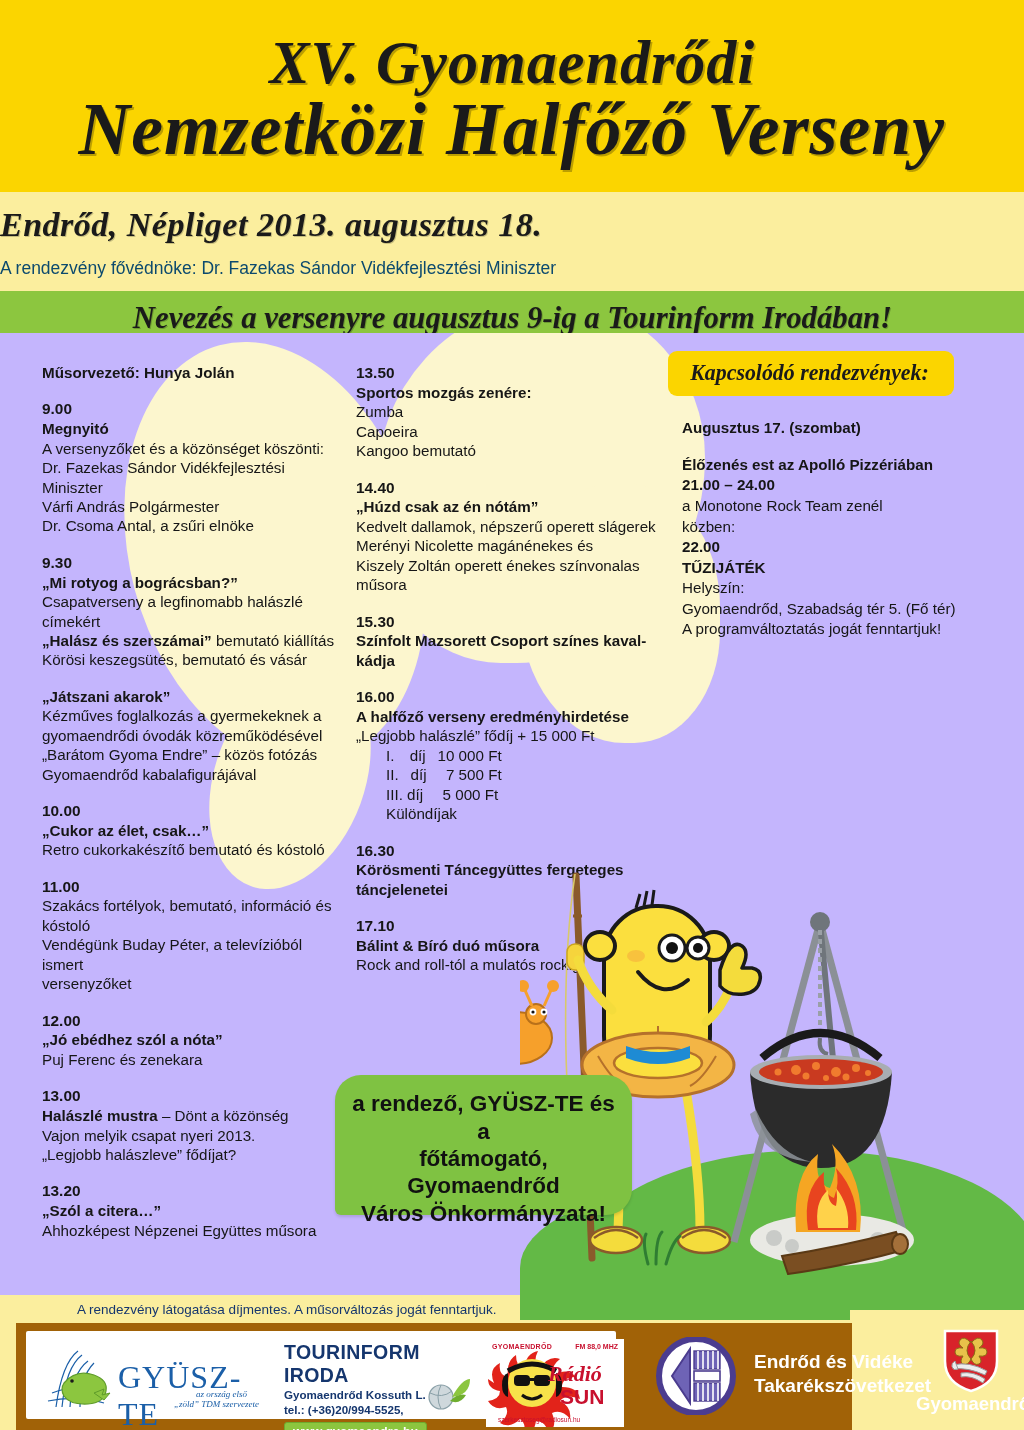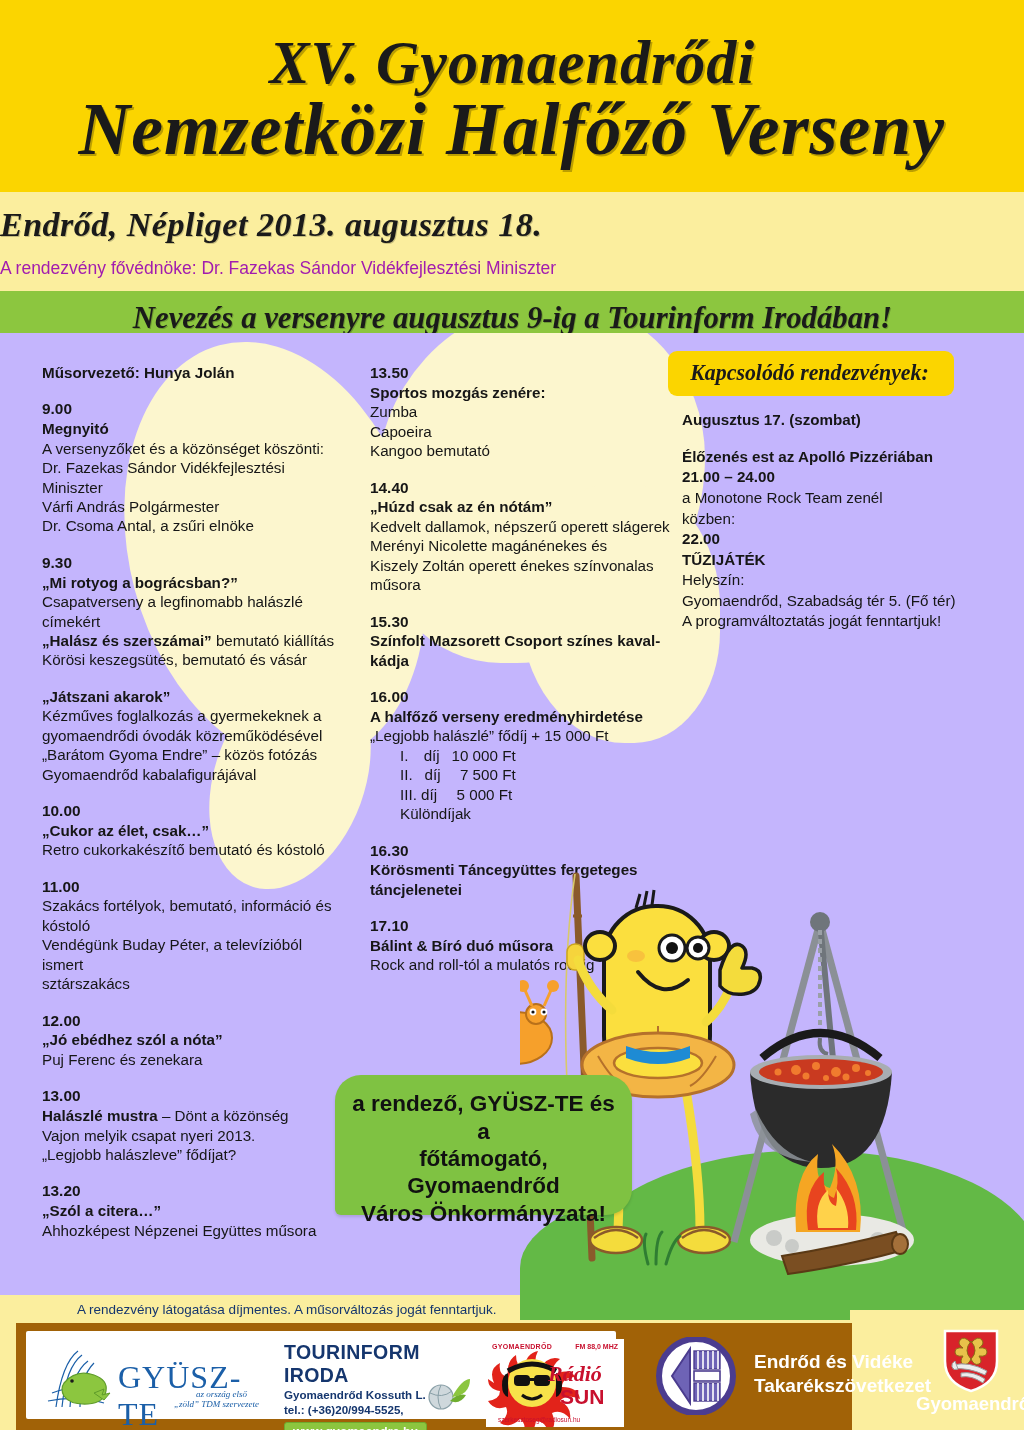--- a/index.html
+++ b/index.html
@@ -34,21 +34,21 @@
     position:absolute;left:0;top:192px;width:1024px;height:99px;
     background:#FBEE9E;text-align:left;
   }
   .subtitle{
     font-family:"Liberation Serif", serif;
     font-weight:bold;font-style:italic;font-size:34px;color:#1a1a1a;
     padding-top:14px;letter-spacing:.5px;
     text-shadow:1px 1px 0 rgba(0,0,0,.2);
   }
   .patron{
-    font-size:17.5px;color:#a21caf;padding-top:14px;
+    font-size:17.5px;color:#0c4a6e;padding-top:14px;
   }
 
   .band-green{
     position:absolute;left:0;top:291px;width:1024px;height:53px;
     background:#8CC63F;display:flex;align-items:center;justify-content:center;
   }
   .band-green-text{
     font-family:"Liberation Serif", serif;
     font-weight:bold;font-style:italic;font-size:32px;color:#1a1a1a;
     white-space:nowrap;transform:scaleX(.96);
@@ -62,33 +62,33 @@
   }
   
   .blob{position:absolute;background:#FCF6CE;border-radius:50%;}
   .blob.b1{left:130px;top:5px;width:290px;height:430px;transform:rotate(-15deg);}
   .blob.b2{left:215px;top:330px;width:150px;height:230px;transform:rotate(20deg);}
   .blob.b3{left:375px;top:-30px;width:330px;height:360px;border-radius:55% 45% 60% 40%;}
   .blob.b4{left:520px;top:150px;width:200px;height:260px;border-radius:50% 50% 45% 55%;}
 
   .col{position:absolute;top:30px;font-size:15.2px;color:#161616;line-height:1.28;}
   .col-left{left:42px;width:300px;}
-  .col-mid{left:370px;width:302px;}
+  .col-mid{left:356px;width:302px;}
   .col-right{left:668px;width:330px;top:18px;}
 
   .evt{margin-bottom:17px;}
   .time{font-weight:bold;font-size:15.4px;display:block;}
   .hl{font-weight:bold;}
   .ln{display:block;}
   .ind{display:block;padding-left:30px;}
 
   
   .kap-head{
     background:#FBD500;border-radius:9px;
-    padding:7px 32px 9px 16px;display:inline-block;margin-bottom:14px;
+    padding:7px 32px 9px 16px;display:inline-block;margin-bottom:22px;
     width:286px;box-sizing:border-box;
   }
   .kap-head-text{
     font-family:"Liberation Serif", serif;font-weight:bold;font-style:italic;
     font-size:23px;color:#1a1a1a;white-space:nowrap;transform:scaleX(.95);
     display:inline-block;
   }
   .kap-body{font-size:15.2px;line-height:1.35;padding-left:14px;}
   .gap{height:16px;}
 
@@ -216,21 +216,21 @@
           <div class="evt">
             <span class="time">10.00</span>
             <span class="ln hl">„Cukor az élet, csak…”</span>
             <span class="ln"> Retro cukorkakészítő bemutató és kóstoló</span>
           </div>
           <div class="evt">
             <span class="time">11.00</span>
             <span class="ln">Szakács fortélyok, bemutató, információ és</span>
             <span class="ln">kóstoló</span>
             <span class="ln">Vendégünk Buday Péter, a televízióból ismert</span>
-            <span class="ln">sztárszakács</span>
+            <span class="ln">versenyzőket</span>
           </div>
           <div class="evt">
             <span class="time">12.00</span>
             <span class="ln hl">„Jó ebédhez szól a nóta”</span>
             <span class="ln">Puj Ferenc és zenekara</span>
           </div>
           <div class="evt">
             <span class="time">13.00</span>
             <span class="ln"><b>Halászlé mustra</b> – Dönt a közönség</span>
             <span class="ln">Vajon melyik csapat nyeri 2013.</span>

